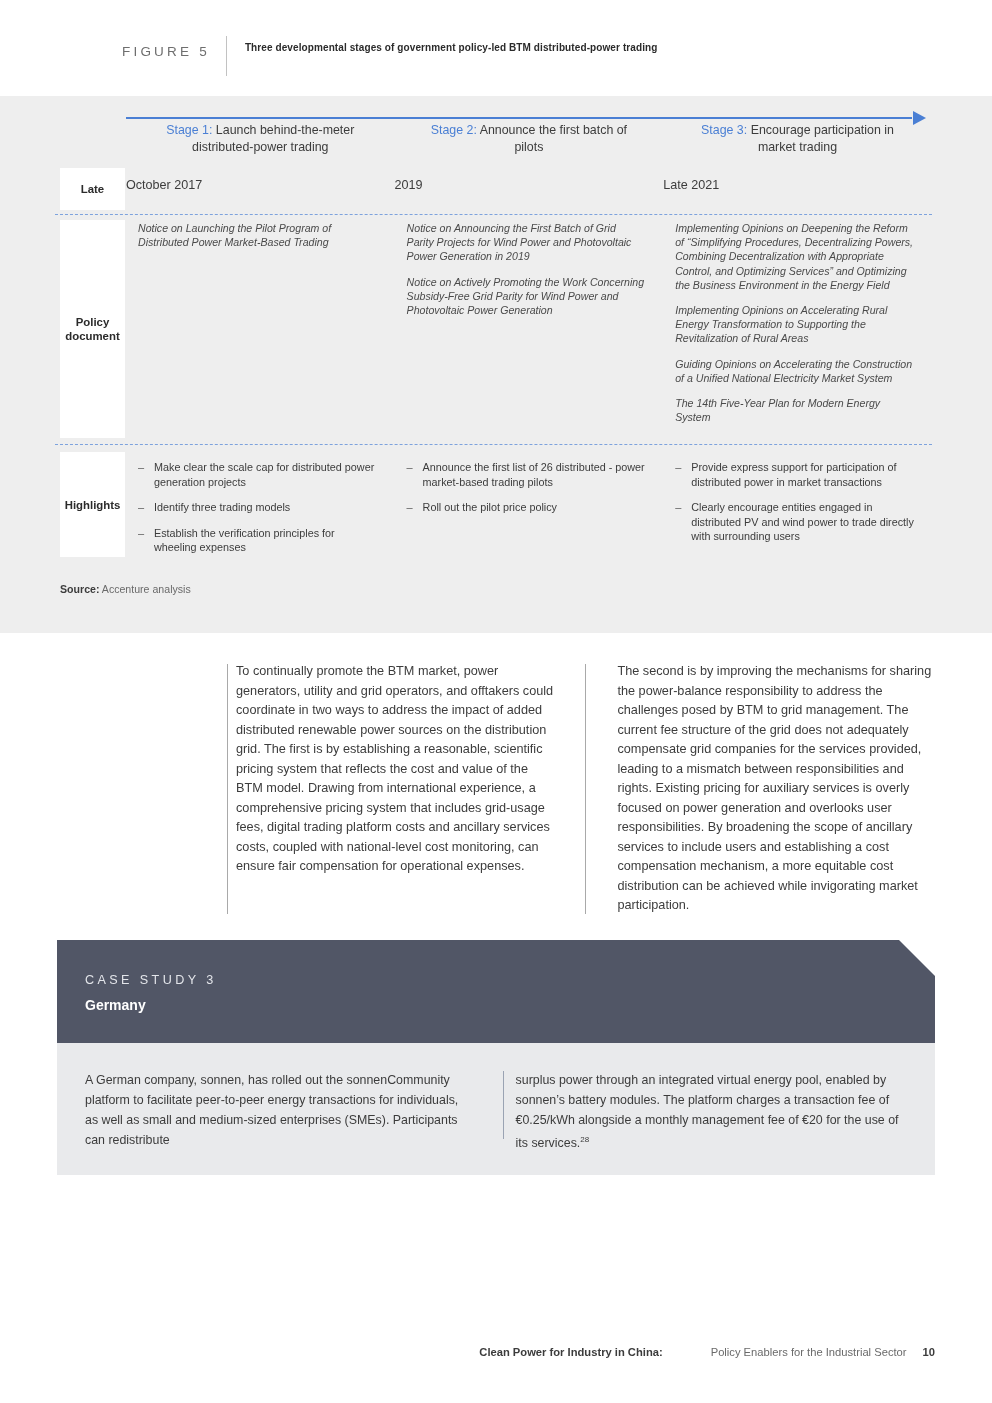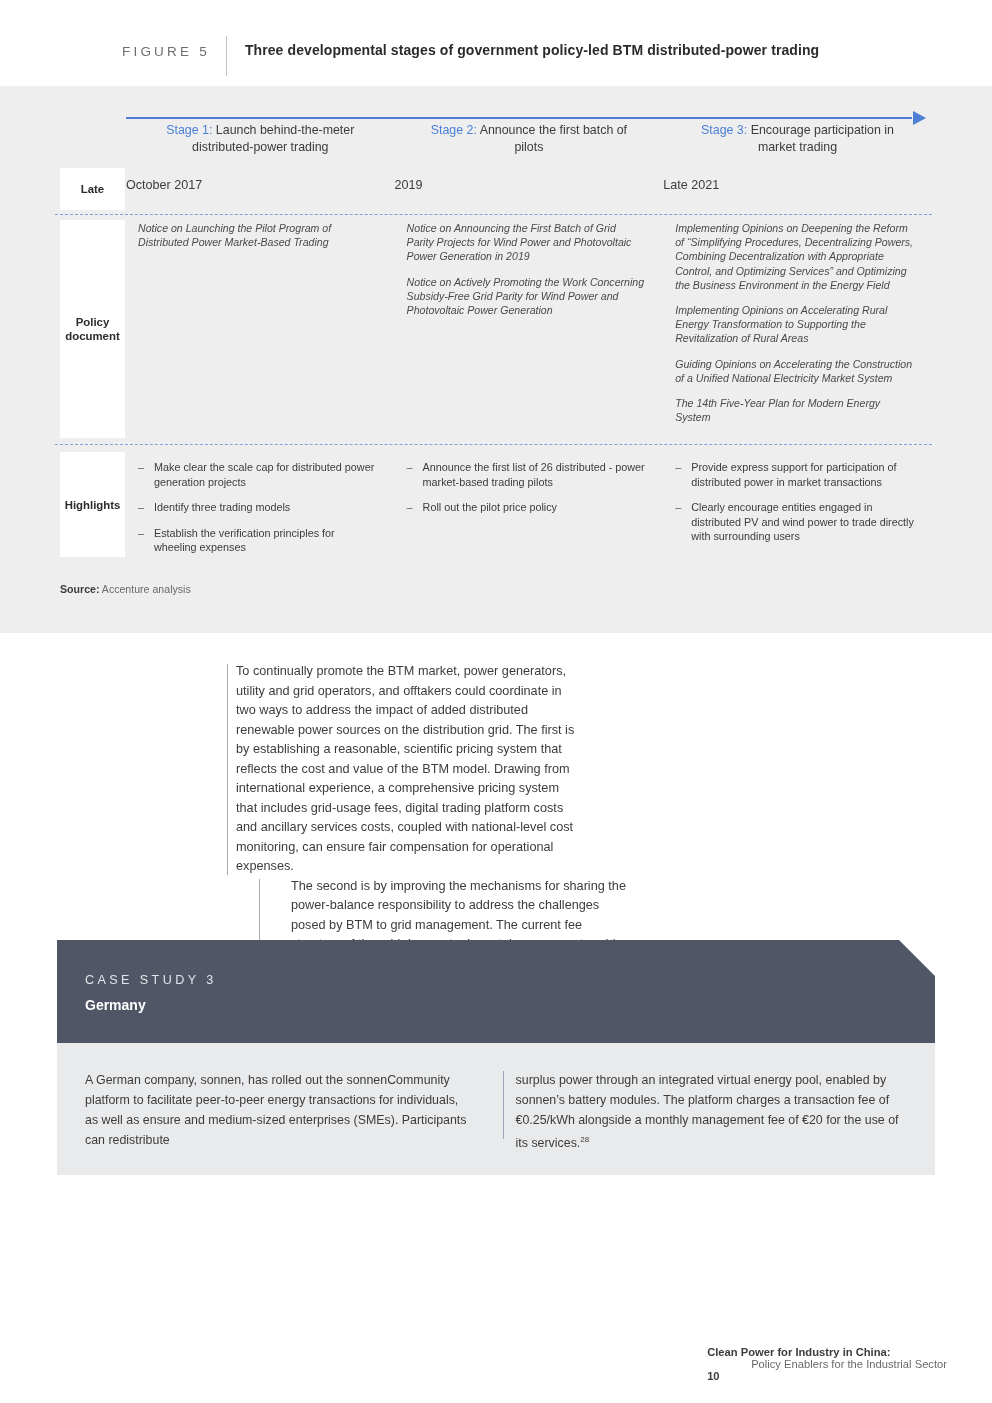--- a/index.html
+++ b/index.html
@@ -9,35 +9,35 @@
     color:#3c3c3c;position:relative;overflow:hidden;
     -webkit-font-smoothing:antialiased;
   }
 
   
   .figure-block{
     position:absolute;left:0;top:0;width:992px;height:633px;
     background:#eeeeee;
   }
   .fig-header{
-    position:absolute;left:0;top:0;width:992px;height:86px;
+    position:absolute;left:0;top:0;width:992px;height:96px;
     background:#ffffff;
   }
   .fig-header-inner{
     position:absolute;left:122px;top:42px;display:flex;align-items:flex-start;
   }
   .fig-label{
     font-size:13.5px;letter-spacing:3.2px;color:#6e6e6e;
     padding-top:2px;white-space:nowrap;
   }
   .fig-rule{
     width:1px;background:#c2c2c2;height:40px;margin:-6px 18px 0 16px;
   }
   .fig-title{
-    font-size:14px;font-weight:bold;color:#2b2b2b;white-space:nowrap;
+    font-size:10px;font-weight:bold;color:#2b2b2b;white-space:nowrap;
     letter-spacing:.1px;
   }
 
   
   .timeline{
     position:absolute;left:126px;top:112px;width:800px;height:12px;
   }
   .timeline .line{
     position:absolute;left:0;top:5px;width:786px;height:1.6px;background:#4a7fd4;
   }
@@ -97,21 +97,20 @@
 
   .fig-source{
     position:absolute;left:60px;top:583px;font-size:10.6px;color:#6a6a6a;
   }
   .fig-source b{color:#3c3c3c;font-weight:bold;}
 
   
   .body-cols{
     position:absolute;left:227px;top:662px;width:706px;
     display:flex;
-    flex-direction:column;
   }
   .bcol{position:relative;padding-left:9px;}
   .bcol:before{
     content:"";position:absolute;left:0;top:2px;bottom:2px;width:1px;background:#a9a9a9;
   }
   .bcol-1{width:345px;}
   .bcol-2{width:343px;margin-left:32px;padding-left:32px;}
   .bcol p{
     margin:0;font-size:12.7px;line-height:19.5px;color:#3c3c3c;
   }
@@ -141,21 +140,21 @@
   .ccol-2{width:400px;margin-left:30px;padding-left:13px;}
   .ccol-2:before{
     content:"";position:absolute;left:0;top:1px;bottom:14px;width:1px;background:#9aa3b3;
   }
   .ccol p{margin:0;font-size:12.4px;line-height:20px;color:#3c3c3c;}
   .ccol sup{font-size:8px;vertical-align:super;}
 
   
   .footer{
     position:absolute;right:57px;top:1346px;font-size:11.2px;color:#4a4a4a;
-    display:flex;align-items:baseline;flex-direction:column;
+    display:flex;align-items:baseline;
   }
   .footer .ft-title{color:#3c3c3c;}
   .footer .ft-title b{font-weight:bold;}
   .footer .ft-sub{color:#6a6a6a;margin-left:4px;padding-left:44px;}
   .footer .ft-page{margin-left:16px;font-weight:bold;color:#3c3c3c;}
 </style>
 </head>
 <body>
 
 <div class="figure-block">
@@ -285,21 +284,21 @@
   </div>
 </div>
 
 <div class="case-banner">
   <div class="case-kicker">CASE STUDY 3</div>
   <div class="case-title">Germany</div>
 </div>
 <div class="case-body">
   <div class="case-cols">
     <div class="ccol ccol-1">
-      <p>A German company, sonnen, has rolled out the sonnenCommunity platform to facilitate peer-to-peer energy transactions for individuals, as well as ensure and medium-sized enterprises (SMEs). Participants can redistribute</p>
+      <p>A German company, sonnen, has rolled out the sonnenCommunity platform to facilitate peer-to-peer energy transactions for individuals, as well as small and medium-sized enterprises (SMEs). Participants can redistribute</p>
     </div>
     <div class="ccol ccol-2">
       <p><span>surplus power through an integrated virtual energy pool, enabled by sonnen’s battery modules. The platform charges a transaction fee of €0.25/kWh alongside a monthly management fee of €20 for the use of its services.</span><sup>28</sup></p>
     </div>
   </div>
 </div>
 
 <div class="footer">
   <span class="ft-title"><b>Clean Power for Industry in China:</b></span>
   <span class="ft-sub">Policy Enablers for the Industrial Sector</span>

